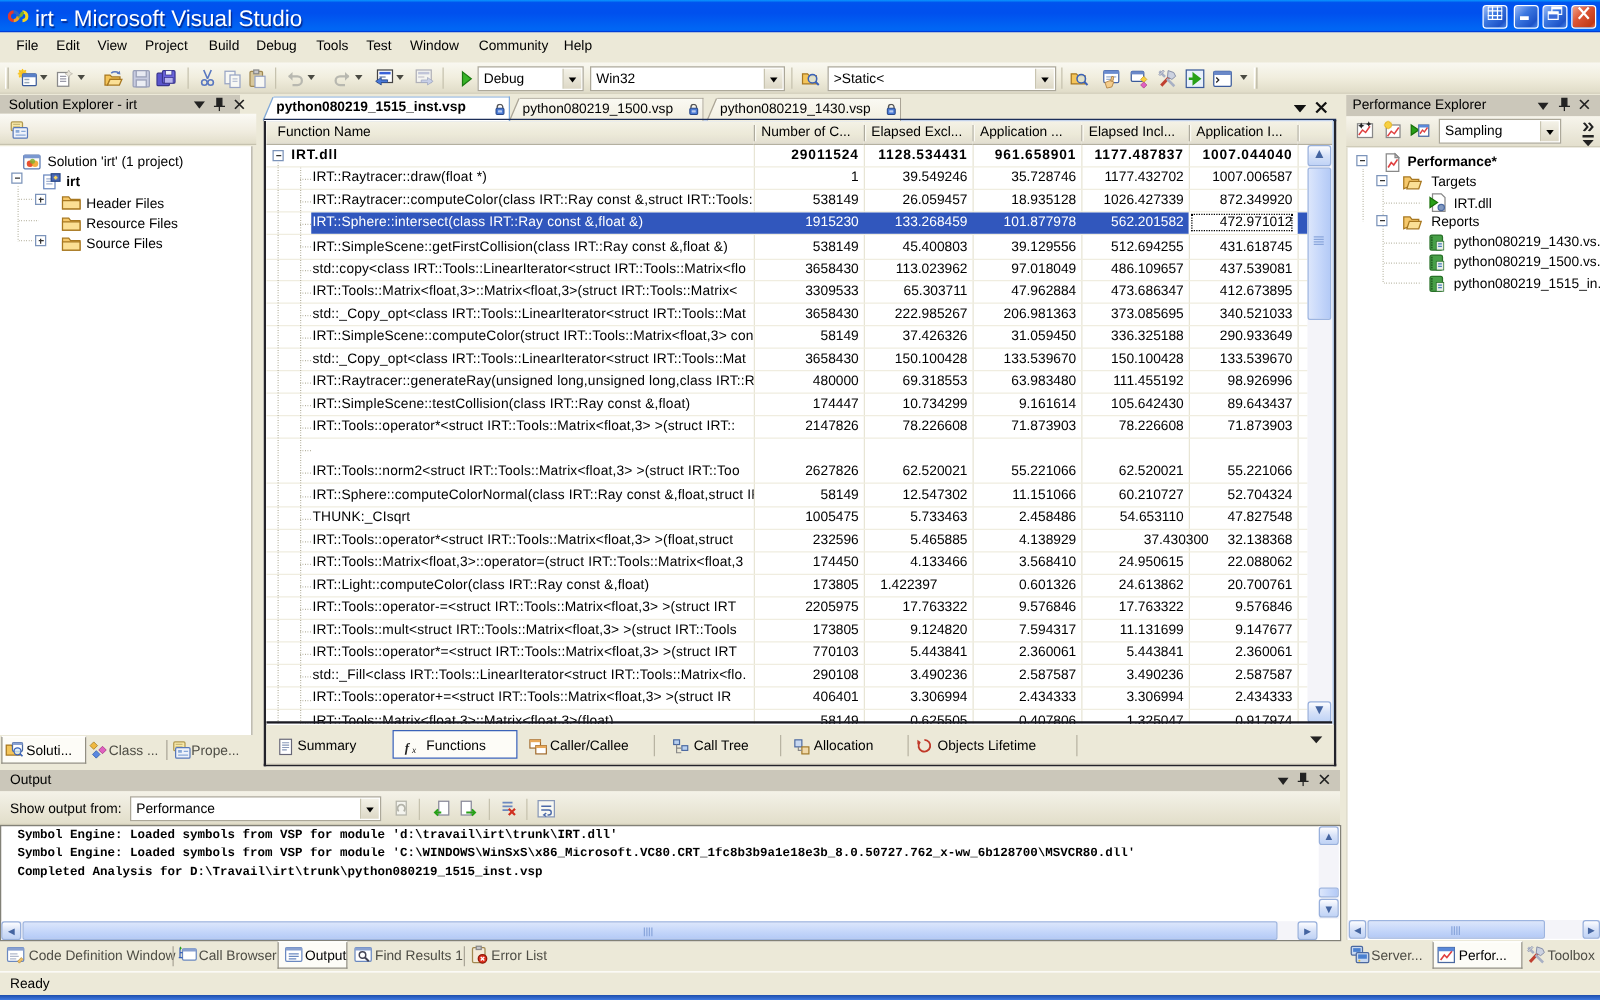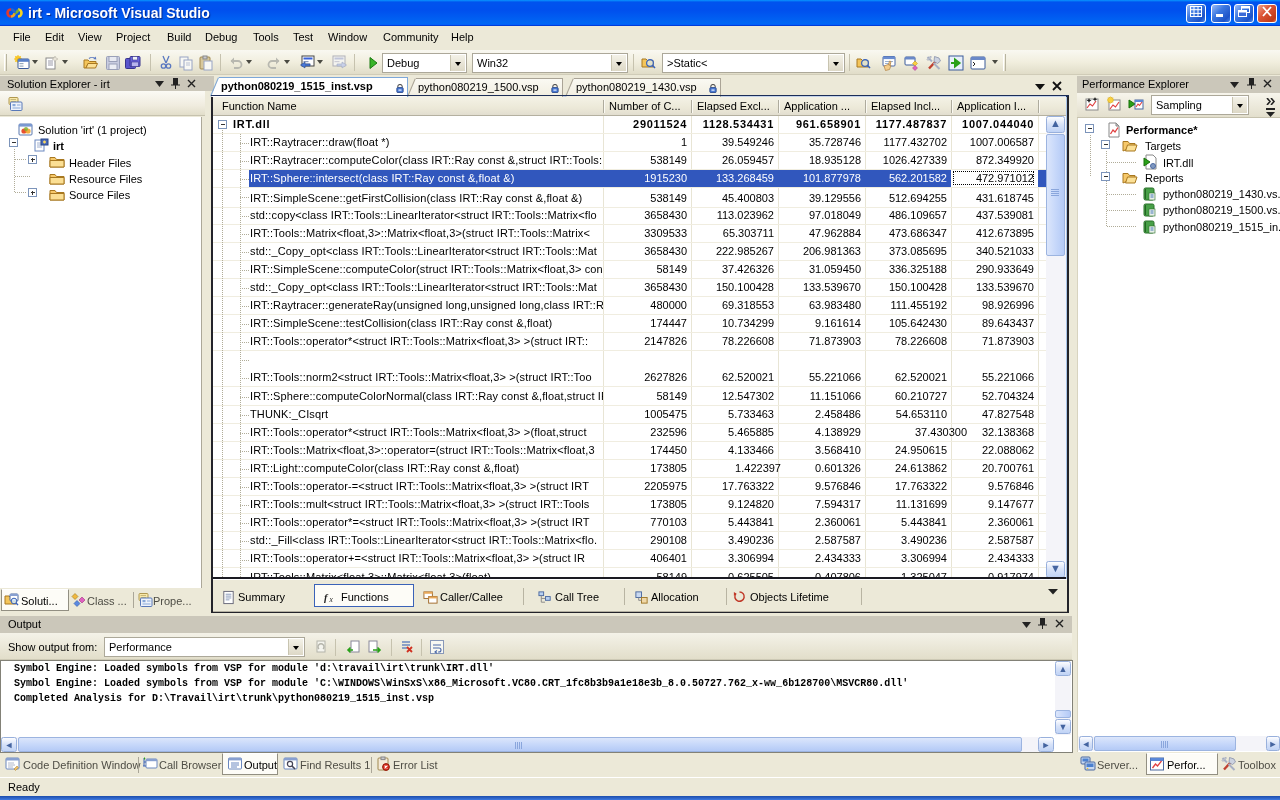--- a/index.html
+++ b/index.html
@@ -1,39 +1,39 @@
 <!DOCTYPE html>
 <html><head><meta charset="utf-8"><title>irt - Microsoft Visual Studio</title>
 <style>
 *{margin:0;padding:0;box-sizing:border-box}
 html,body{width:1280px;height:800px;overflow:hidden}
 body{font-family:"Liberation Sans",sans-serif;font-size:11px;background:#ece9d8;position:relative;color:#000}
 .abs{position:absolute}
 .nw{white-space:nowrap;overflow:hidden}
 
 #titlebar{left:0;top:0;width:1280px;height:26px;background:linear-gradient(180deg,#0997ff,#0053ee 8%,#0050ee 40%,#0066f4 88%,#0066f4 93%,#005bff 95%,#003dd7 96%,#003dd7)}
-#titletext{left:28px;top:5px;color:#fff;font-size:14px;font-weight:bold;text-shadow:1px 1px 1px #00268c}
+#titletext{left:28px;top:5px;color:#fff;font-size:18px;font-weight:normal;text-shadow:1px 1px 1px #00268c}
 .capbtn{top:4px;width:20px;height:19px;border:1px solid #fff;border-radius:3px;color:#fff;text-align:center;line-height:17px;font-weight:bold}
 .bluebtn{background:linear-gradient(135deg,#9cbcf8 0%,#3b77e0 40%,#1d53c8 80%,#4a86e8 100%)}
 .redbtn{background:linear-gradient(135deg,#f0a48c 0%,#dd5636 40%,#c03a18 85%,#e8764f 100%)}
 
 #menubar{left:0;top:26px;width:1280px;height:24px;background:#ece9d8}
 .menu{top:31px;font-size:11px}
 
 #toolbar{left:0;top:50px;width:1280px;height:25px;background:linear-gradient(180deg,#f9f8f1 0%,#f1eede 50%,#e0dcc8 100%);border-bottom:1px solid #d0ccb8}
 .tsep{top:54px;width:1px;height:17px;background:#c6c2ae}
 .grip{top:54px;width:3px;height:17px;border-left:1px solid #fff;border-right:1px solid #b8b4a0}
 .ddarr{top:60px;width:0;height:0;border-left:3px solid transparent;border-right:3px solid transparent;border-top:4px solid #4a4a42}
 .combo{top:53px;height:20px;background:#fff;border:1px solid #aca899;font-size:11px}
 .combo .txt{position:absolute;left:4px;top:3px}
 .combo .btn{position:absolute;right:1px;top:1px;bottom:1px;width:15px;background:linear-gradient(180deg,#f4f2e8,#ddd8c6);border-left:1px solid #c8c4b0}
 .combo .btn:after{content:"";position:absolute;left:4px;top:7px;border-left:3px solid transparent;border-right:3px solid transparent;border-top:4px solid #000}
 
 .twcap{background:#cbc7ba;font-size:11px}
-#secap{left:0;top:76px;width:214px;height:15px;background:#cbc7ba}
+#secap{left:0;top:76px;width:192px;height:15px;background:#cbc7ba}
 #setoolbar{left:0;top:91px;width:205px;height:25px;background:linear-gradient(180deg,#fbfaf5,#f0ecdf 60%,#e2deca);border-bottom:1px solid #c6c2ae}
 #setree{left:0;top:117px;width:202px;height:471px;background:#fff;border-right:1px solid #aca899}
 
 .trow{position:absolute;font-size:11px;white-space:nowrap}
 .expbox{position:absolute;width:9px;height:9px;background:#fff;border:1px solid #7c94ba;z-index:2}
 .expbox:before{content:"";position:absolute;left:1.5px;top:3px;width:4px;height:1px;background:#333}
 .expbox.plus:after{content:"";position:absolute;left:3px;top:1.5px;width:1px;height:4px;background:#333}
 .dotv{position:absolute;width:1px;background-image:linear-gradient(#b0ac98 1px,transparent 1px);background-size:1px 2px}
 .doth{position:absolute;height:1px;background-image:linear-gradient(90deg,#b0ac98 1px,transparent 1px);background-size:2px 1px}
 
@@ -563,21 +563,21 @@
       <div class="gname" style="color:#000">IRT::Tools::Matrix&lt;float,3&gt;::operator=(struct IRT::Tools::Matrix&lt;float,3</div>
       <div class="gnum" style="left:388px;width:86px;color:#000">174450</div>
       <div class="gnum" style="left:475px;width:86px;color:#000">4.133466</div>
       <div class="gnum" style="left:562px;width:86px;color:#000">3.568410</div>
       <div class="gnum" style="left:648px;width:86px;color:#000">24.950615</div>
       <div class="gnum" style="left:735px;width:86px;color:#000">22.088062</div>
     </div>
     <div class="grow" style="top:363.9000000000001px">
       <div class="gname" style="color:#000">IRT::Light::computeColor(class IRT::Ray const &amp;,float)</div>
       <div class="gnum" style="left:388px;width:86px;color:#000">173805</div>
-      <div class="gnum" style="left:482px;width:86px;color:#000">1.422397</div>
+      <div class="gnum" style="left:451px;width:86px;color:#000">1.422397</div>
       <div class="gnum" style="left:562px;width:86px;color:#000">0.601326</div>
       <div class="gnum" style="left:648px;width:86px;color:#000">24.613862</div>
       <div class="gnum" style="left:735px;width:86px;color:#000">20.700761</div>
     </div>
     <div class="grow" style="top:382.0000000000001px">
       <div class="gname" style="color:#000">IRT::Tools::operator-=&lt;struct IRT::Tools::Matrix&lt;float,3&gt; &gt;(struct IRT</div>
       <div class="gnum" style="left:388px;width:86px;color:#000">2205975</div>
       <div class="gnum" style="left:475px;width:86px;color:#000">17.763322</div>
       <div class="gnum" style="left:562px;width:86px;color:#000">9.576846</div>
       <div class="gnum" style="left:648px;width:86px;color:#000">17.763322</div>

